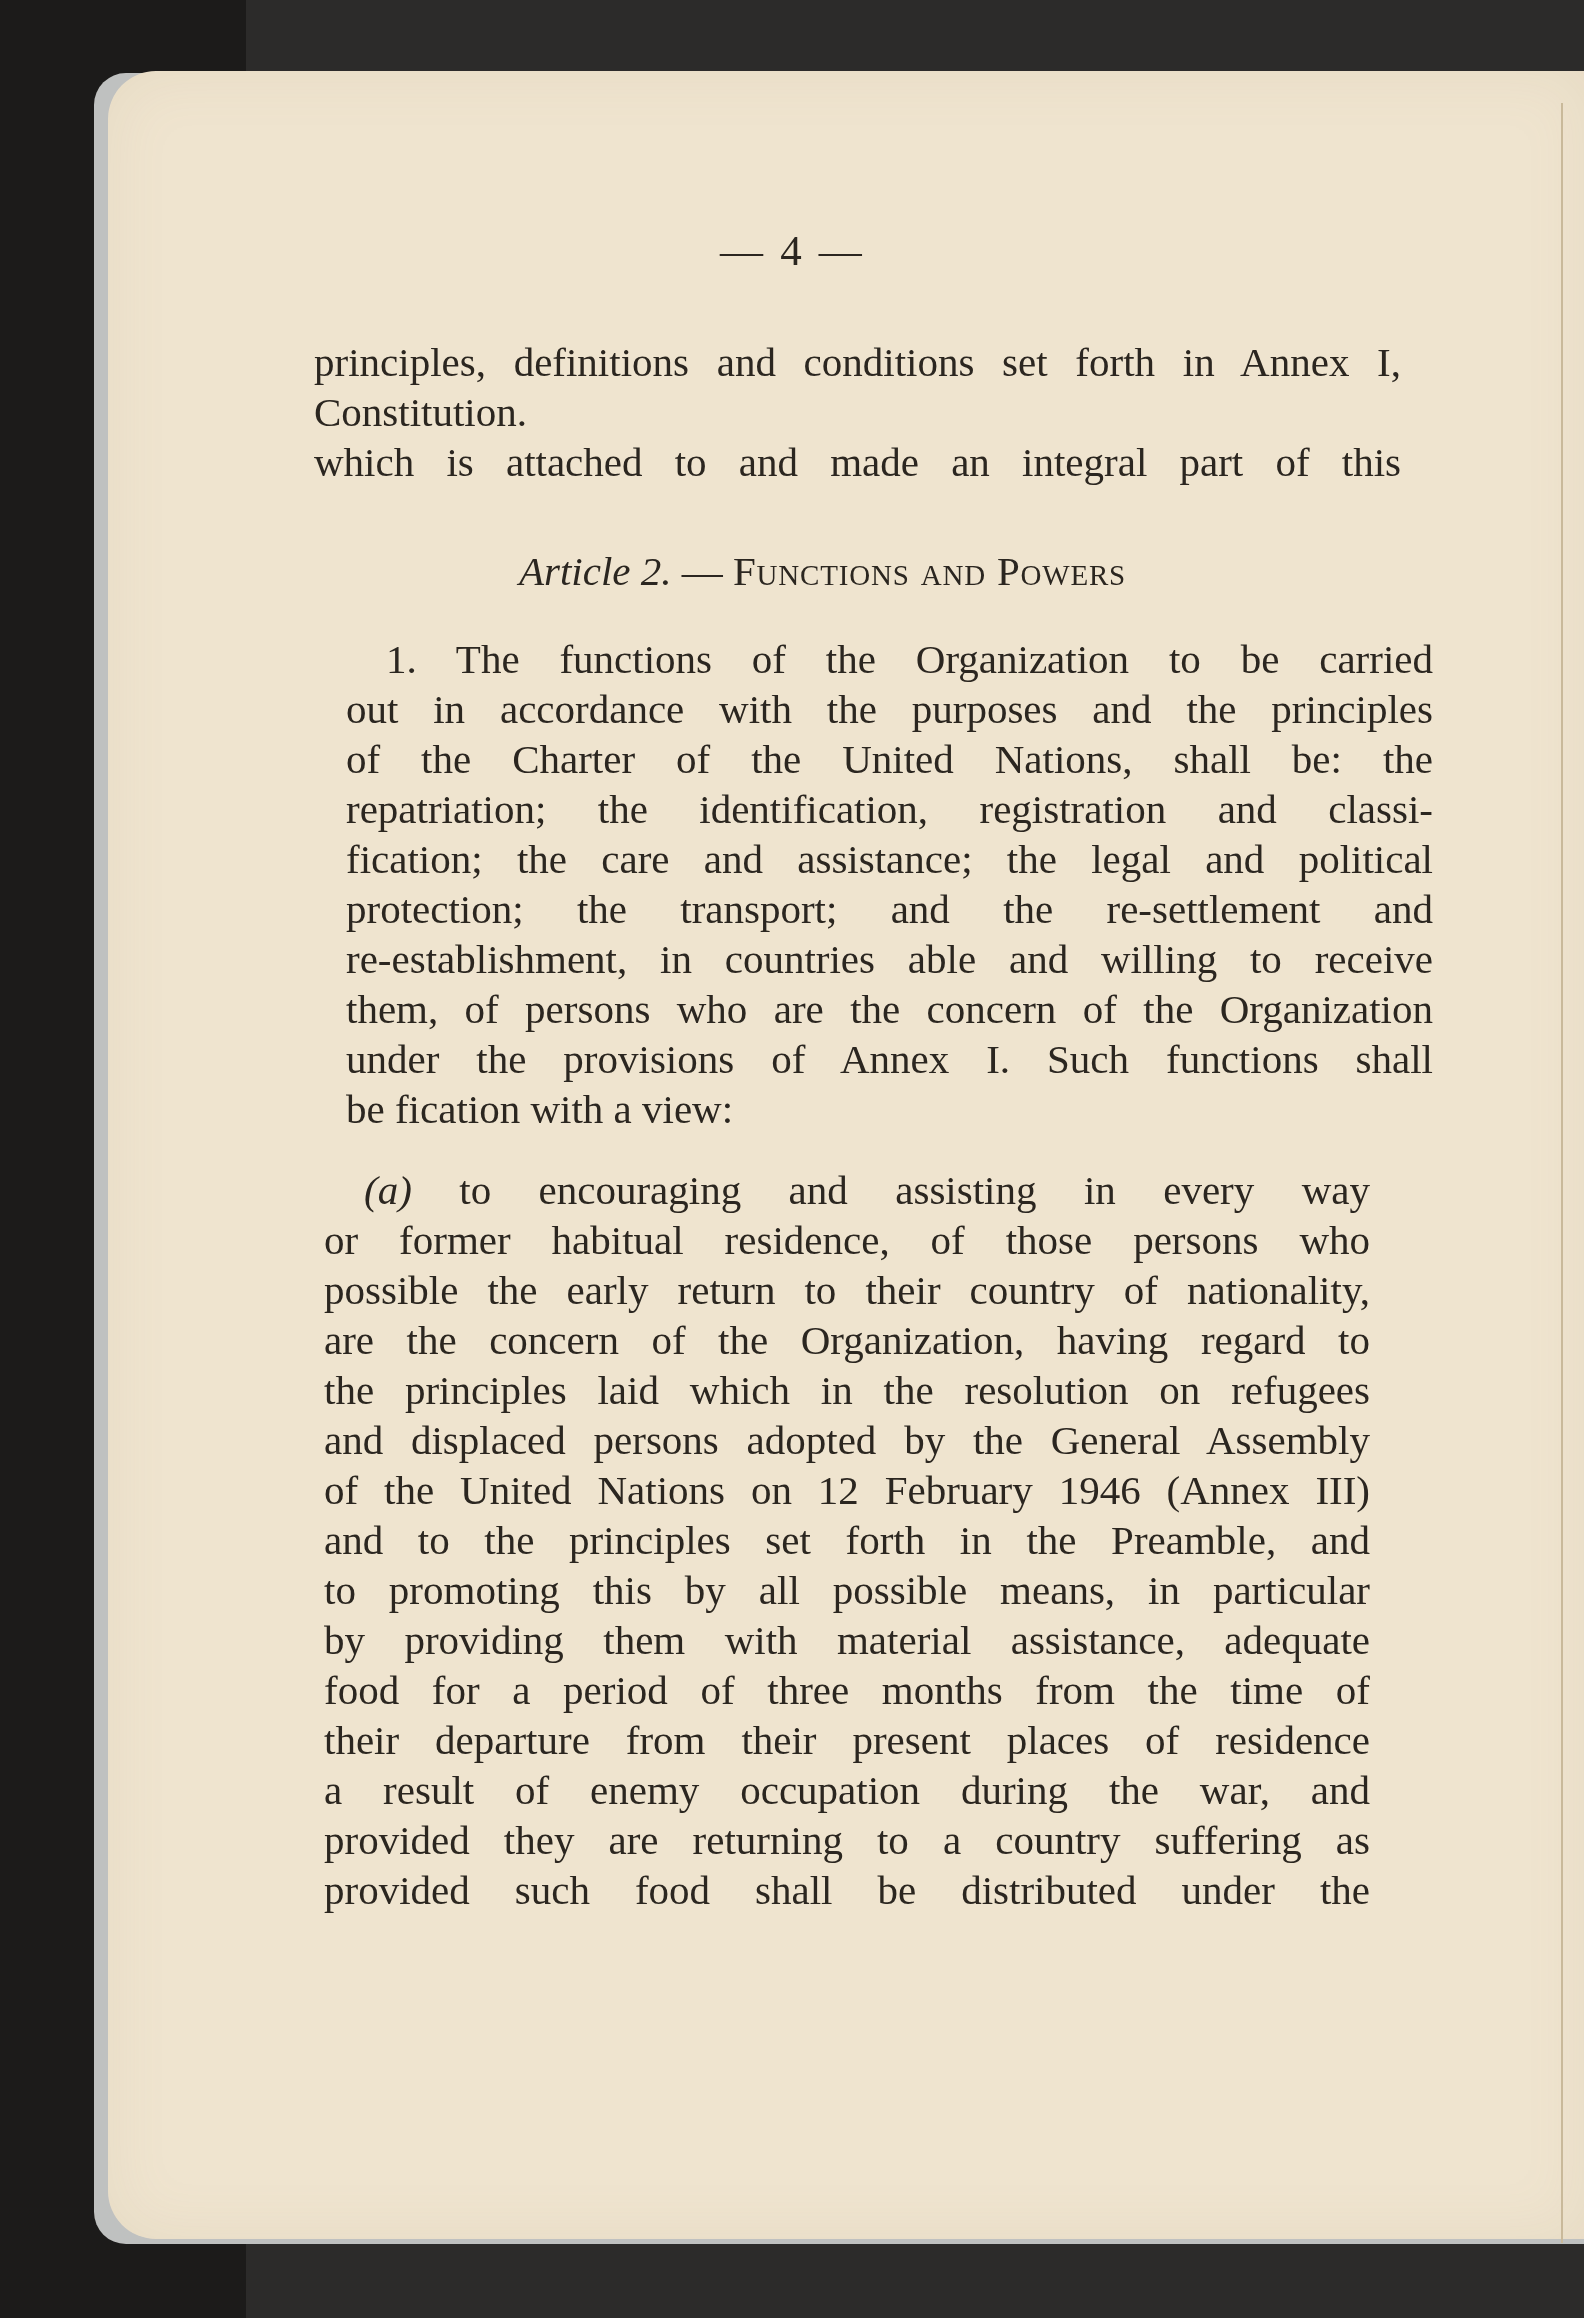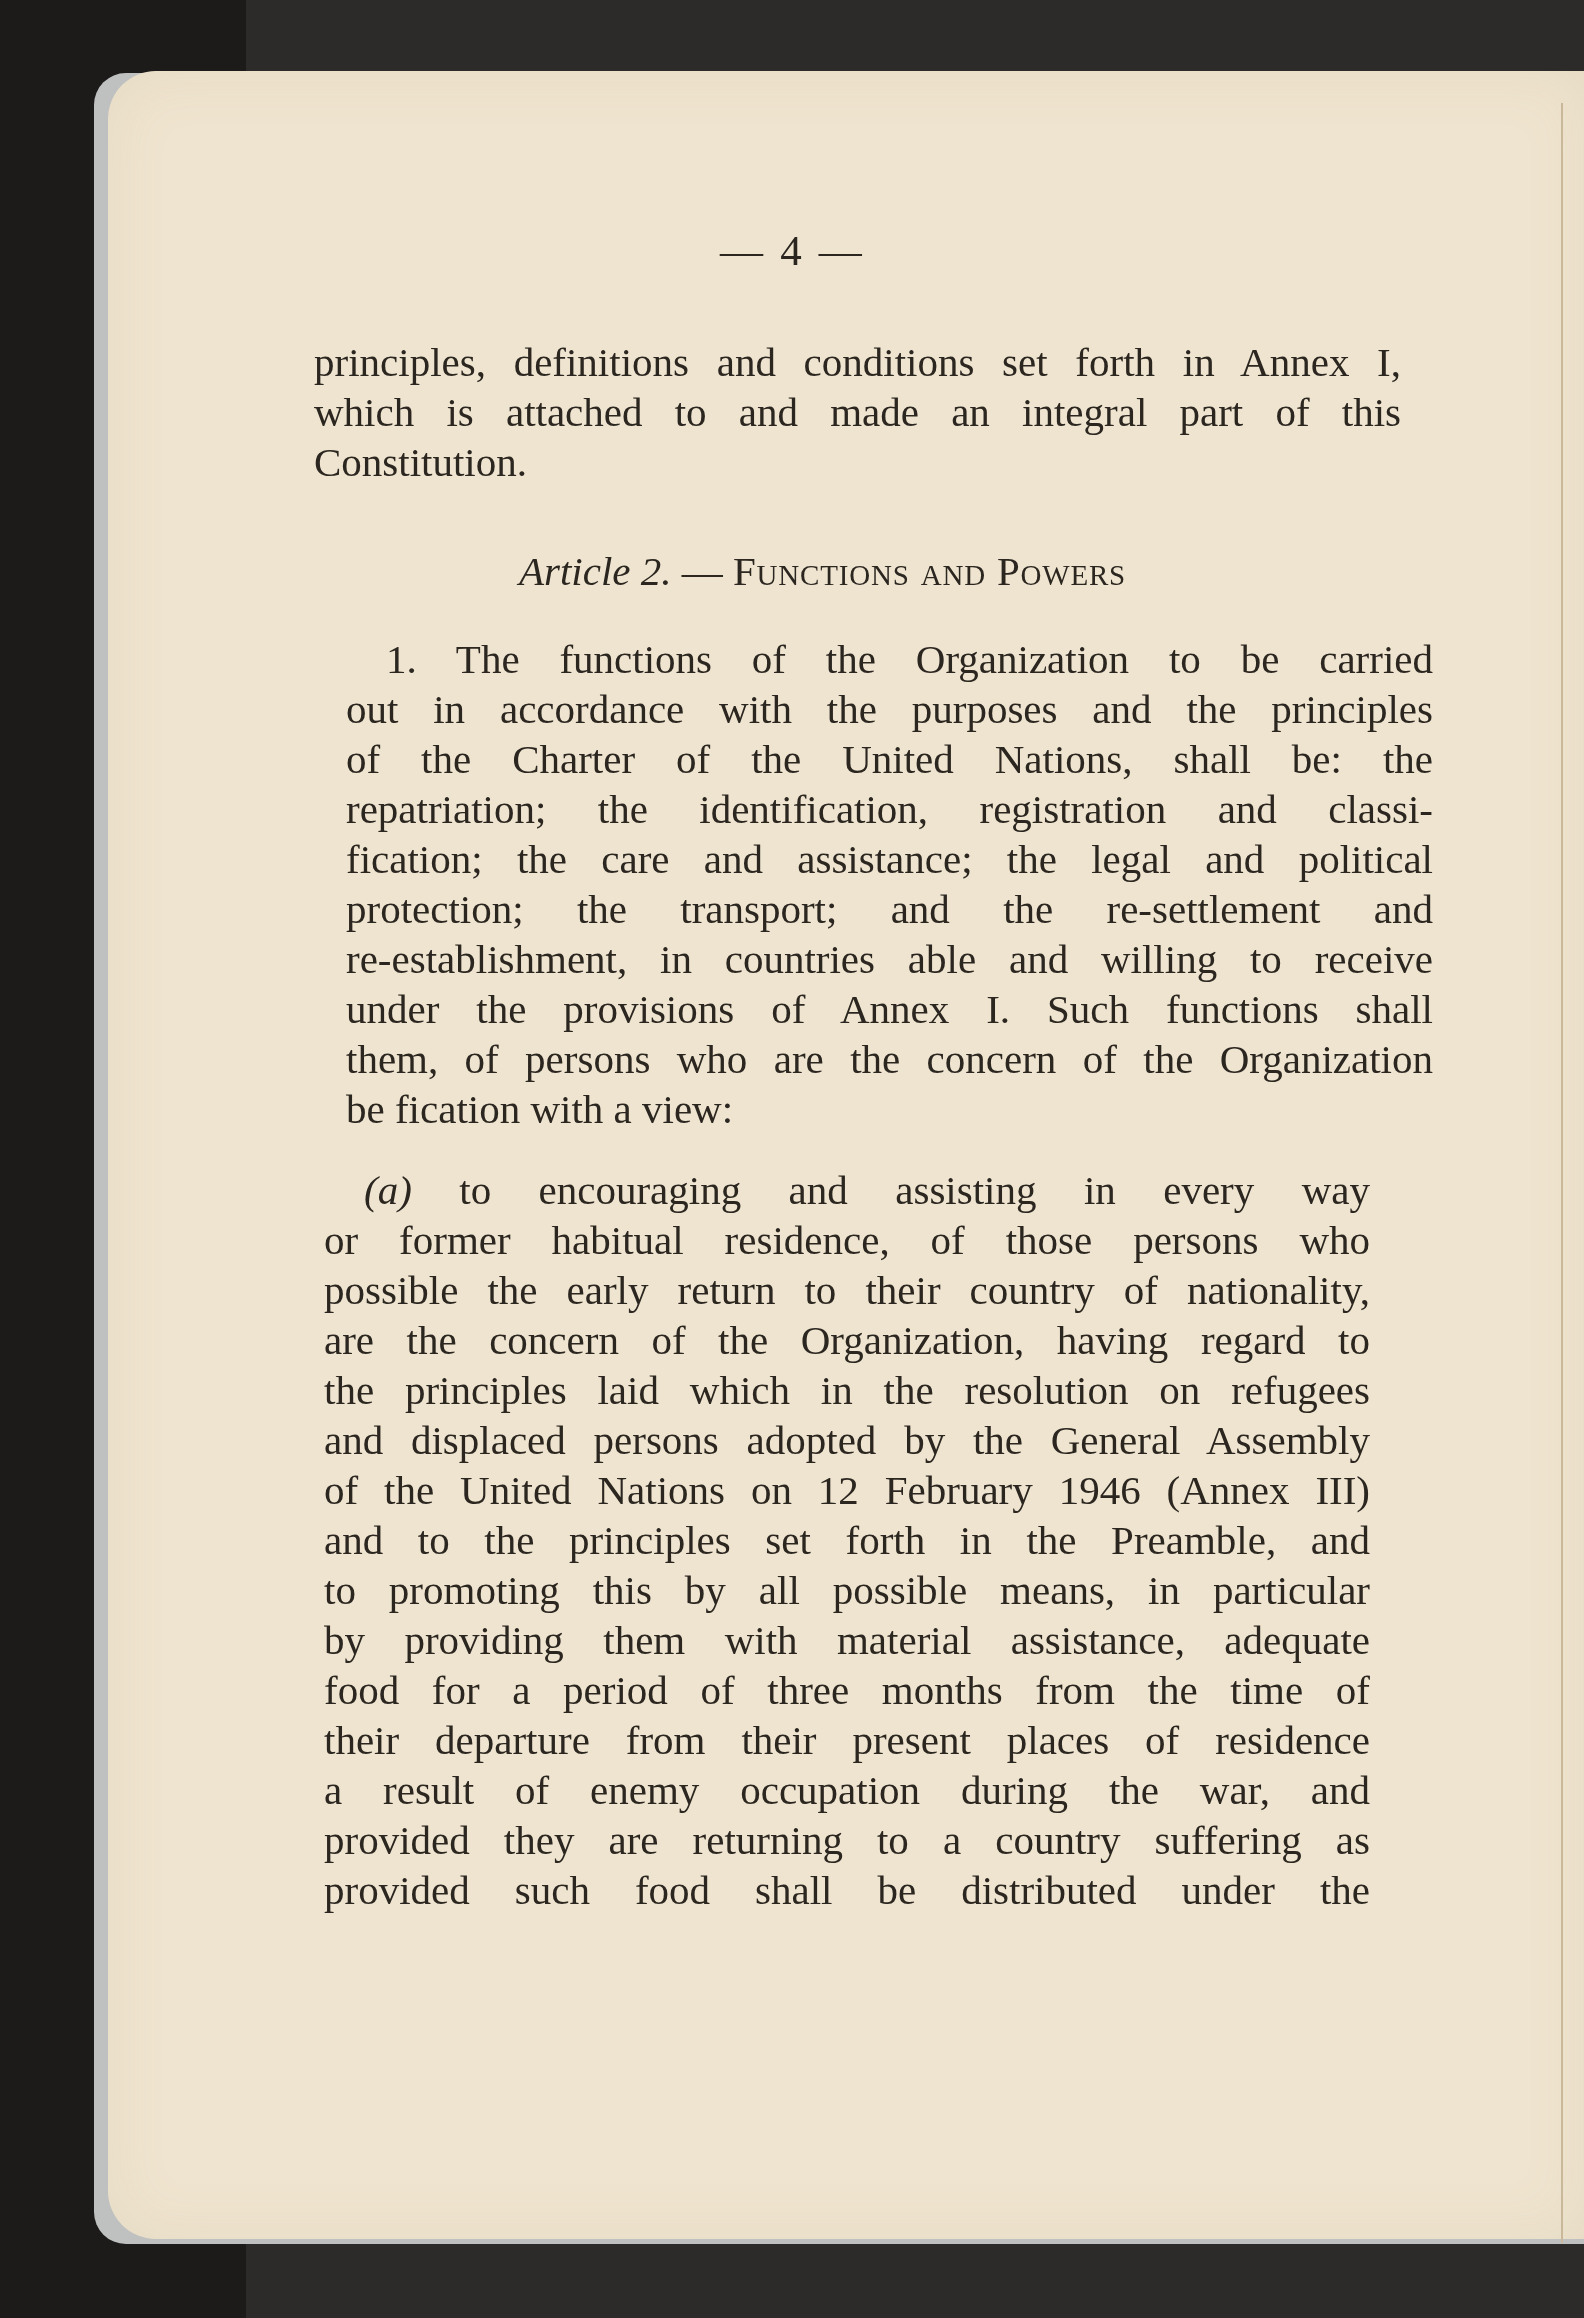--- a/index.html
+++ b/index.html
@@ -57,38 +57,38 @@
 
 <div class="bg-right"></div>
 <div class="page-stack"></div>
 <div class="page"></div>
 <div class="gutter"></div>
 
 <div class="page-number">— 4 —</div>
 
 <div class="text-block" id="intro">
   <span class="line">principles, definitions and conditions set forth in Annex I,</span>
+  <span class="line last">Constitution.</span>
   <span class="line">which is attached to and made an integral part of this</span>
-  <span class="line last">Constitution.</span>
 </div>
 
 <div class="heading">
   <span class="art">Article 2.</span><span> — </span><span class="sc">Functions and Powers</span>
 </div>
 
 <div class="text-block" id="para1">
   <span class="line first">1.  The functions of the Organization to be carried</span>
   <span class="line">out in accordance with the purposes and the principles</span>
   <span class="line">of the Charter of the United Nations, shall be: the</span>
   <span class="line">repatriation; the identification, registration and classi-</span>
   <span class="line">fication; the care and assistance; the legal and political</span>
   <span class="line">protection; the transport; and the re-settlement and</span>
   <span class="line">re-establishment, in countries able and willing to receive</span>
+  <span class="line">them, of persons who are the concern of the Organization</span>
   <span class="line">under the provisions of Annex I.  Such functions shall</span>
-  <span class="line">them, of persons who are the concern of the Organization</span>
   <span class="line last">be fication with a view:</span>
 </div>
 
 <div class="text-block" id="sub-a">
   <span class="line first"><span class="lbl">(a)</span><span> to encouraging and assisting in every way</span></span>
   <span class="line">or former habitual residence, of those persons who</span>
   <span class="line">possible the early return to their country of nationality,</span>
   <span class="line">are the concern of the Organization, having regard to</span>
   <span class="line">the principles laid which in the resolution on refugees</span>
   <span class="line">and displaced persons adopted by the General Assembly</span>

